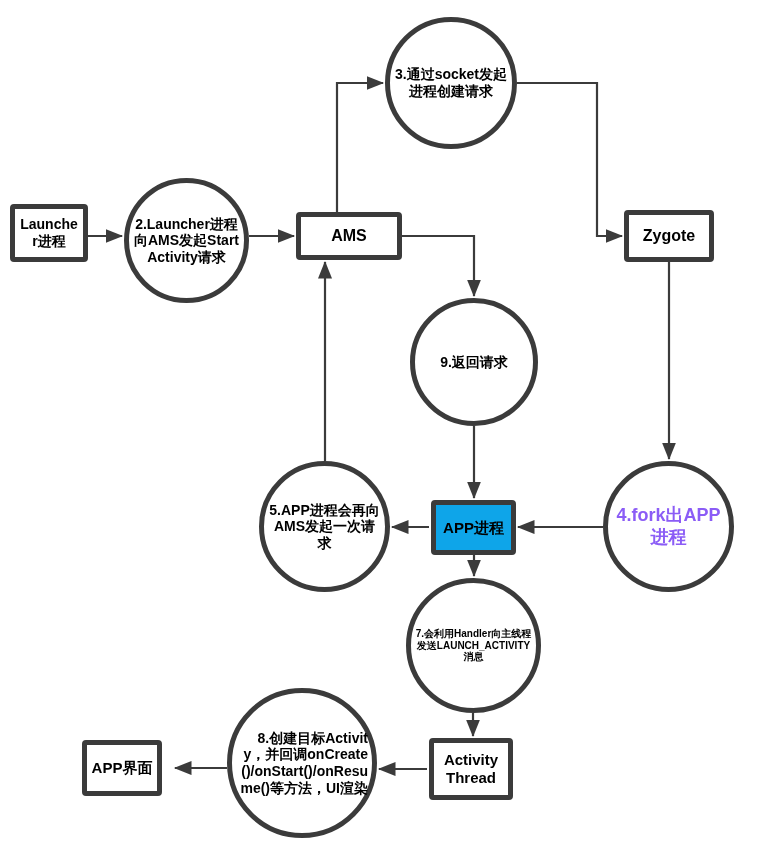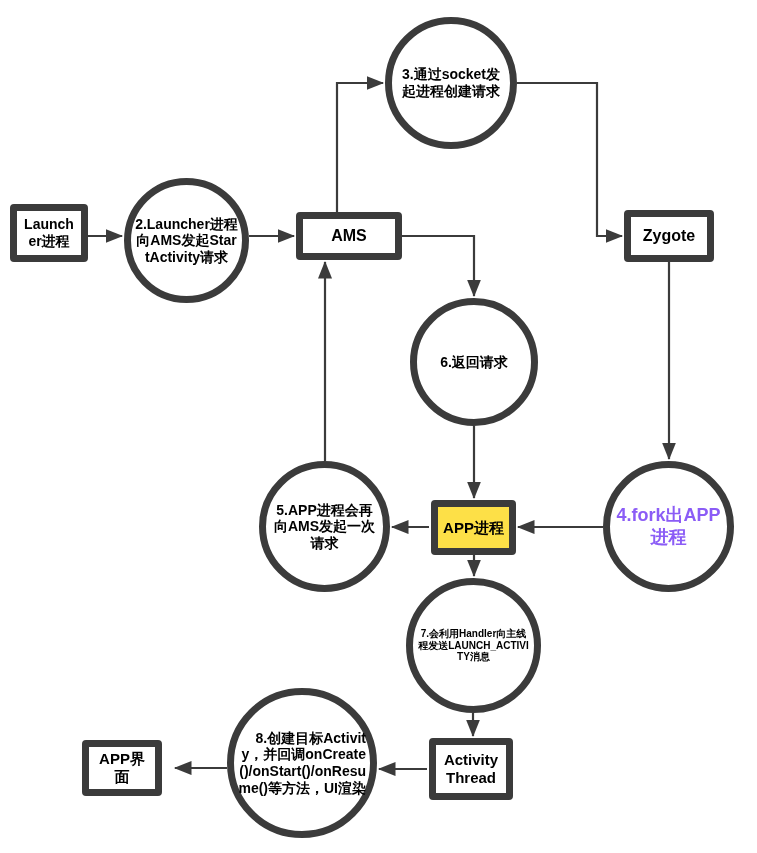--- a/index.html
+++ b/index.html
@@ -27,21 +27,21 @@
   }
   .node {
     position: absolute;
     box-sizing: border-box;
     display: flex;
     align-items: center;
     justify-content: center;
     text-align: center;
     color: #000000;
     background: #ffffff;
-    border: 7px solid #be185d;
+    border: 5px solid #be185d;
     font-weight: bold;
     line-height: 1.18;
     letter-spacing: 0px;
     z-index: 2;
   }
   .node.rect {
     border-radius: 4px;
   }
   .node.circle {
     border-radius: 50%;
@@ -90,29 +90,29 @@
       <div class="node rect" style="left: 296px; top: 212px; width: 106px; height: 48px; font-size: 16px; border-color: rgb(59, 59, 59); background: rgb(255, 255, 255); color: rgb(0, 0, 0);">
         <span class="label">AMS</span>
       </div>
       <div class="node circle" style="left: 385px; top: 17px; width: 132px; height: 132px; font-size: 14px; border-color: rgb(59, 59, 59); background: rgb(255, 255, 255); color: rgb(0, 0, 0);">
         <span class="label">3.通过socket发起进程创建请求</span>
       </div>
       <div class="node rect" style="left: 624px; top: 210px; width: 90px; height: 52px; font-size: 16px; border-color: rgb(59, 59, 59); background: rgb(255, 255, 255); color: rgb(0, 0, 0);">
         <span class="label">Zygote</span>
       </div>
       <div class="node circle" style="left: 410px; top: 298px; width: 128px; height: 128px; font-size: 14px; border-color: rgb(59, 59, 59); background: rgb(255, 255, 255); color: rgb(0, 0, 0);">
-        <span class="label">6.返回请求</span>
+        <span class="label">9.返回请求</span>
       </div>
       <div class="node circle" style="left: 603px; top: 461px; width: 131px; height: 131px; font-size: 18px; border-color: rgb(59, 59, 59); background: rgb(255, 255, 255); color: #8b5cf6;">
         <span class="label">4.fork出APP进程</span>
       </div>
       <div class="node circle" style="left: 259px; top: 461px; width: 131px; height: 131px; font-size: 14px; border-color: rgb(59, 59, 59); background: rgb(255, 255, 255); color: rgb(0, 0, 0);">
         <span class="label">5.APP进程会再向AMS发起一次请求</span>
       </div>
-      <div class="node rect" style="left: 431px; top: 500px; width: 85px; height: 55px; font-size: 15px; border-color: rgb(59, 59, 59); background: #fde047; color: rgb(0, 0, 0);">
+      <div class="node rect" style="left: 431px; top: 500px; width: 85px; height: 55px; font-size: 15px; border-color: rgb(59, 59, 59); background: #0ea5e9; color: rgb(0, 0, 0);">
         <span class="label">APP进程</span>
       </div>
       <div class="node circle" style="left: 406px; top: 578px; width: 135px; height: 135px; font-size: 10px; border-color: rgb(59, 59, 59); background: rgb(255, 255, 255); color: rgb(0, 0, 0); align-items: center;">
         <span class="label">7.会利用Handler向主线程发送LAUNCH_ACTIVITY消息</span>
       </div>
       <div class="node rect" style="left: 429px; top: 738px; width: 84px; height: 62px; font-size: 15px; border-color: rgb(59, 59, 59); background: rgb(255, 255, 255); color: rgb(0, 0, 0);">
         <span class="label">Activity Thread</span>
       </div>
       <div class="node circle" style="left: 227px; top: 688px; width: 150px; height: 150px; font-size: 14px; border-color: rgb(59, 59, 59); background: rgb(255, 255, 255); color: rgb(0, 0, 0); text-align: right;">
         <span class="label">8.创建目标Activity，并回调onCreate()/onStart()/onResume()等方法，UI渲染</span>

